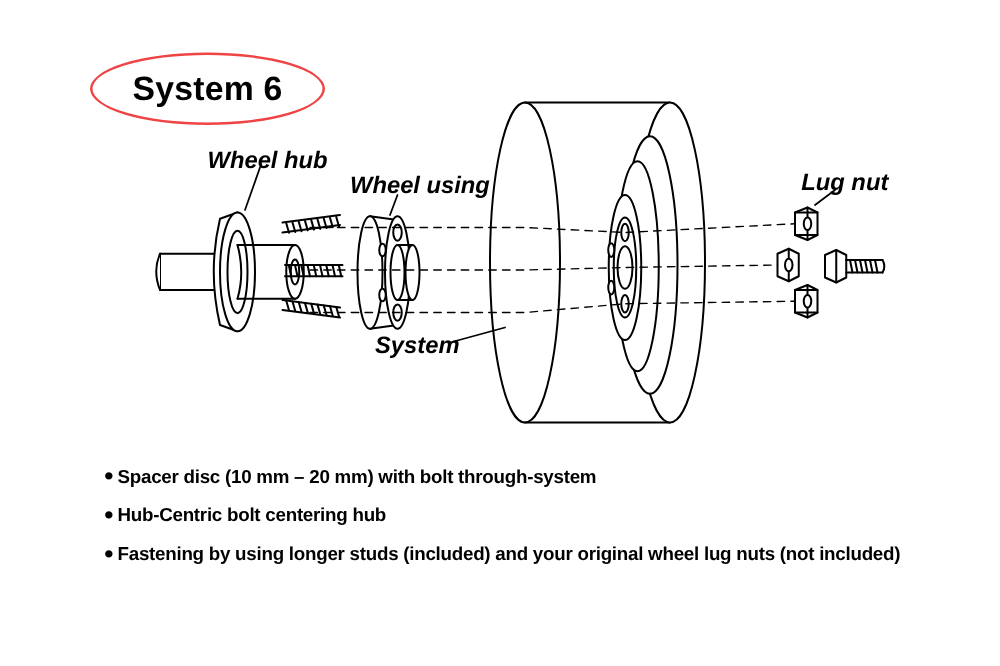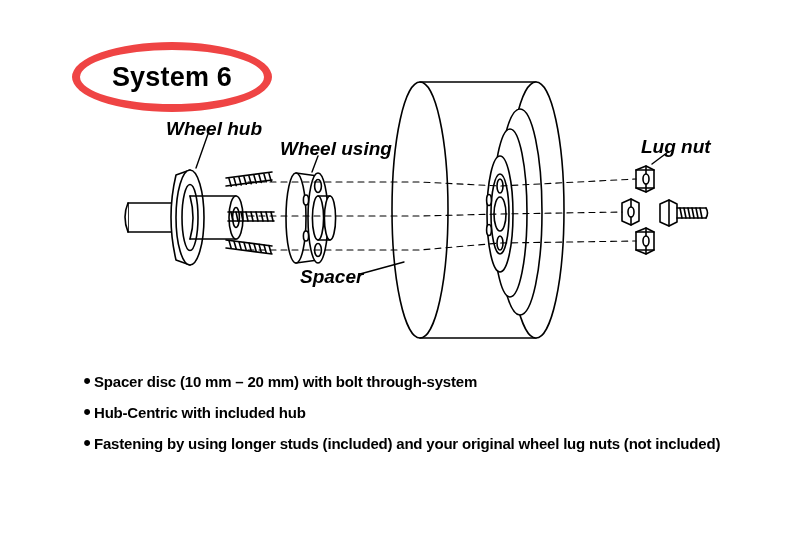--- a/index.html
+++ b/index.html
@@ -21,21 +21,21 @@
     background: #ffffff;
     box-sizing: border-box;
   }
   
   #title-badge {
     position: absolute;
     left: 72px;
     top: 42px;
     width: 184px;
     height: 54px;
-    border: 8px solid #ef4444;
+    border: 2px solid #ef4444;
     border-radius: 50% / 50%;
     background: #ffffff;
     display: flex;
     align-items: center;
     justify-content: center;
   }
   #title-badge .txt {
     font-size: 27px;
     font-weight: bold;
     color: #000000;
@@ -213,30 +213,30 @@
         <path d="M318 156 L312 172"></path>
         <path d="M360 274 L404 262"></path>
         <path d="M668 152 L652 164"></path>
       </g>
     </g>
   </svg>
 
   <div class="dlabel" id="label-wheel-hub">Wheel hub</div>
   <div class="dlabel" id="label-wheel-spacer">Wheel using</div>
   <div class="dlabel" id="label-lug-nut">Lug nut</div>
-  <div class="dlabel" id="label-wheel">Spacer</div>
+  <div class="dlabel" id="label-wheel">System</div>
 
   <div id="bullets">
     <div class="bullet-row">
       <div class="bullet-dot">•</div>
       <div class="bullet-text">Spacer disc (10 mm – 20 mm) with bolt through-system</div>
     </div>
     <div class="bullet-row">
       <div class="bullet-dot">•</div>
-      <div class="bullet-text">Hub-Centric with included hub</div>
+      <div class="bullet-text">Hub-Centric bolt centering hub</div>
     </div>
     <div class="bullet-row">
       <div class="bullet-dot">•</div>
       <div class="bullet-text">Fastening by using longer studs (included) and your original wheel lug nuts (not included)</div>
     </div>
   </div>
 
 </div>
 
 </body></html>

